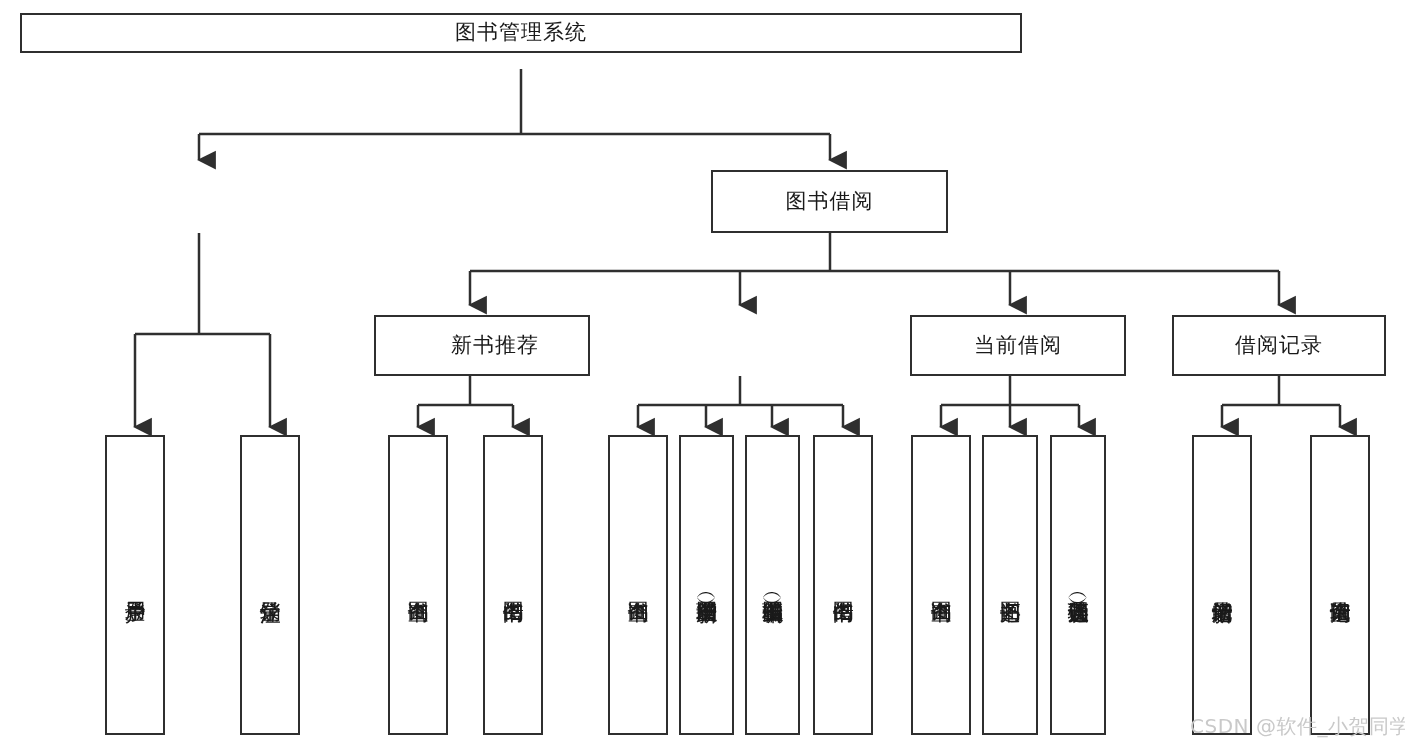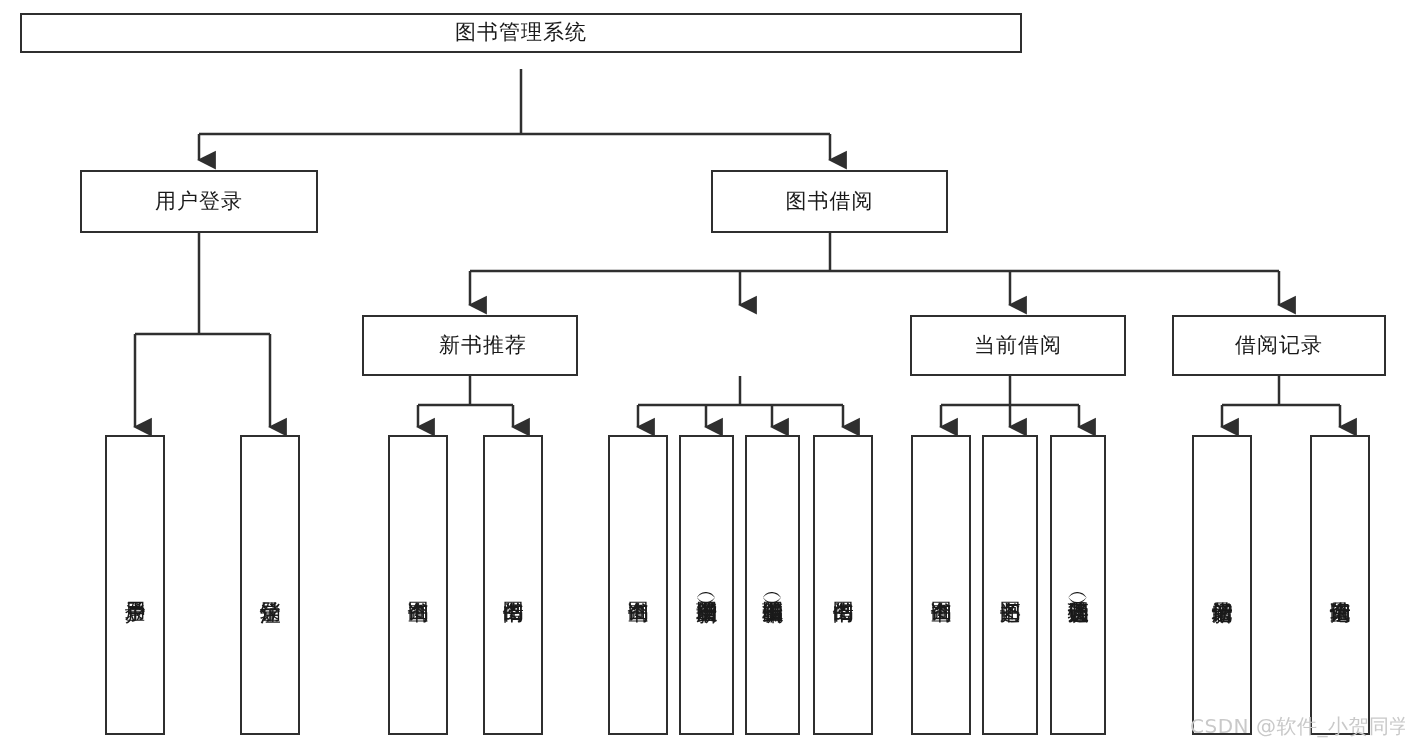--- a/index.html
+++ b/index.html
@@ -111,28 +111,25 @@
       <path d="M 1222 405 L 1340 405"></path>
       <path d="M 1222 405 L 1222 427" marker-end="url(#arrow)"></path>
       <path d="M 1340 405 L 1340 427" marker-end="url(#arrow)"></path>
     </g>
   </svg>
 
   <div class="node horiz" style="left:20px; top:13px; width:1002px; height:40px;">
     <span>图书管理系统</span>
   </div>
 
-  <div class="node horiz" style="left:80px; top:170px; width:238px; height:63px;">
-    <span>用户登录</span>
-  </div>
   <div class="node horiz" style="left:711px; top:170px; width:237px; height:63px;">
     <span>图书借阅</span>
   </div>
 
-  <div class="node horiz" style="left:362px; top:315px; width:216px; height:61px;padding-left:26px;">
+  <div class="node horiz" style="left:374px; top:315px; width:216px; height:61px;padding-left:26px;">
     <span>新书推荐</span>
   </div>
   <div class="node horiz" style="left:902px; top:315px; width:216px; height:61px;margin-left:8px;">
     <span>当前借阅</span>
   </div>
   <div class="node horiz" style="left:1172px; top:315px; width:214px; height:61px;">
     <span>借阅记录</span>
   </div>
 
   <div class="node vert" style="left:105px; top:435px; width:60px; height:300px;">

